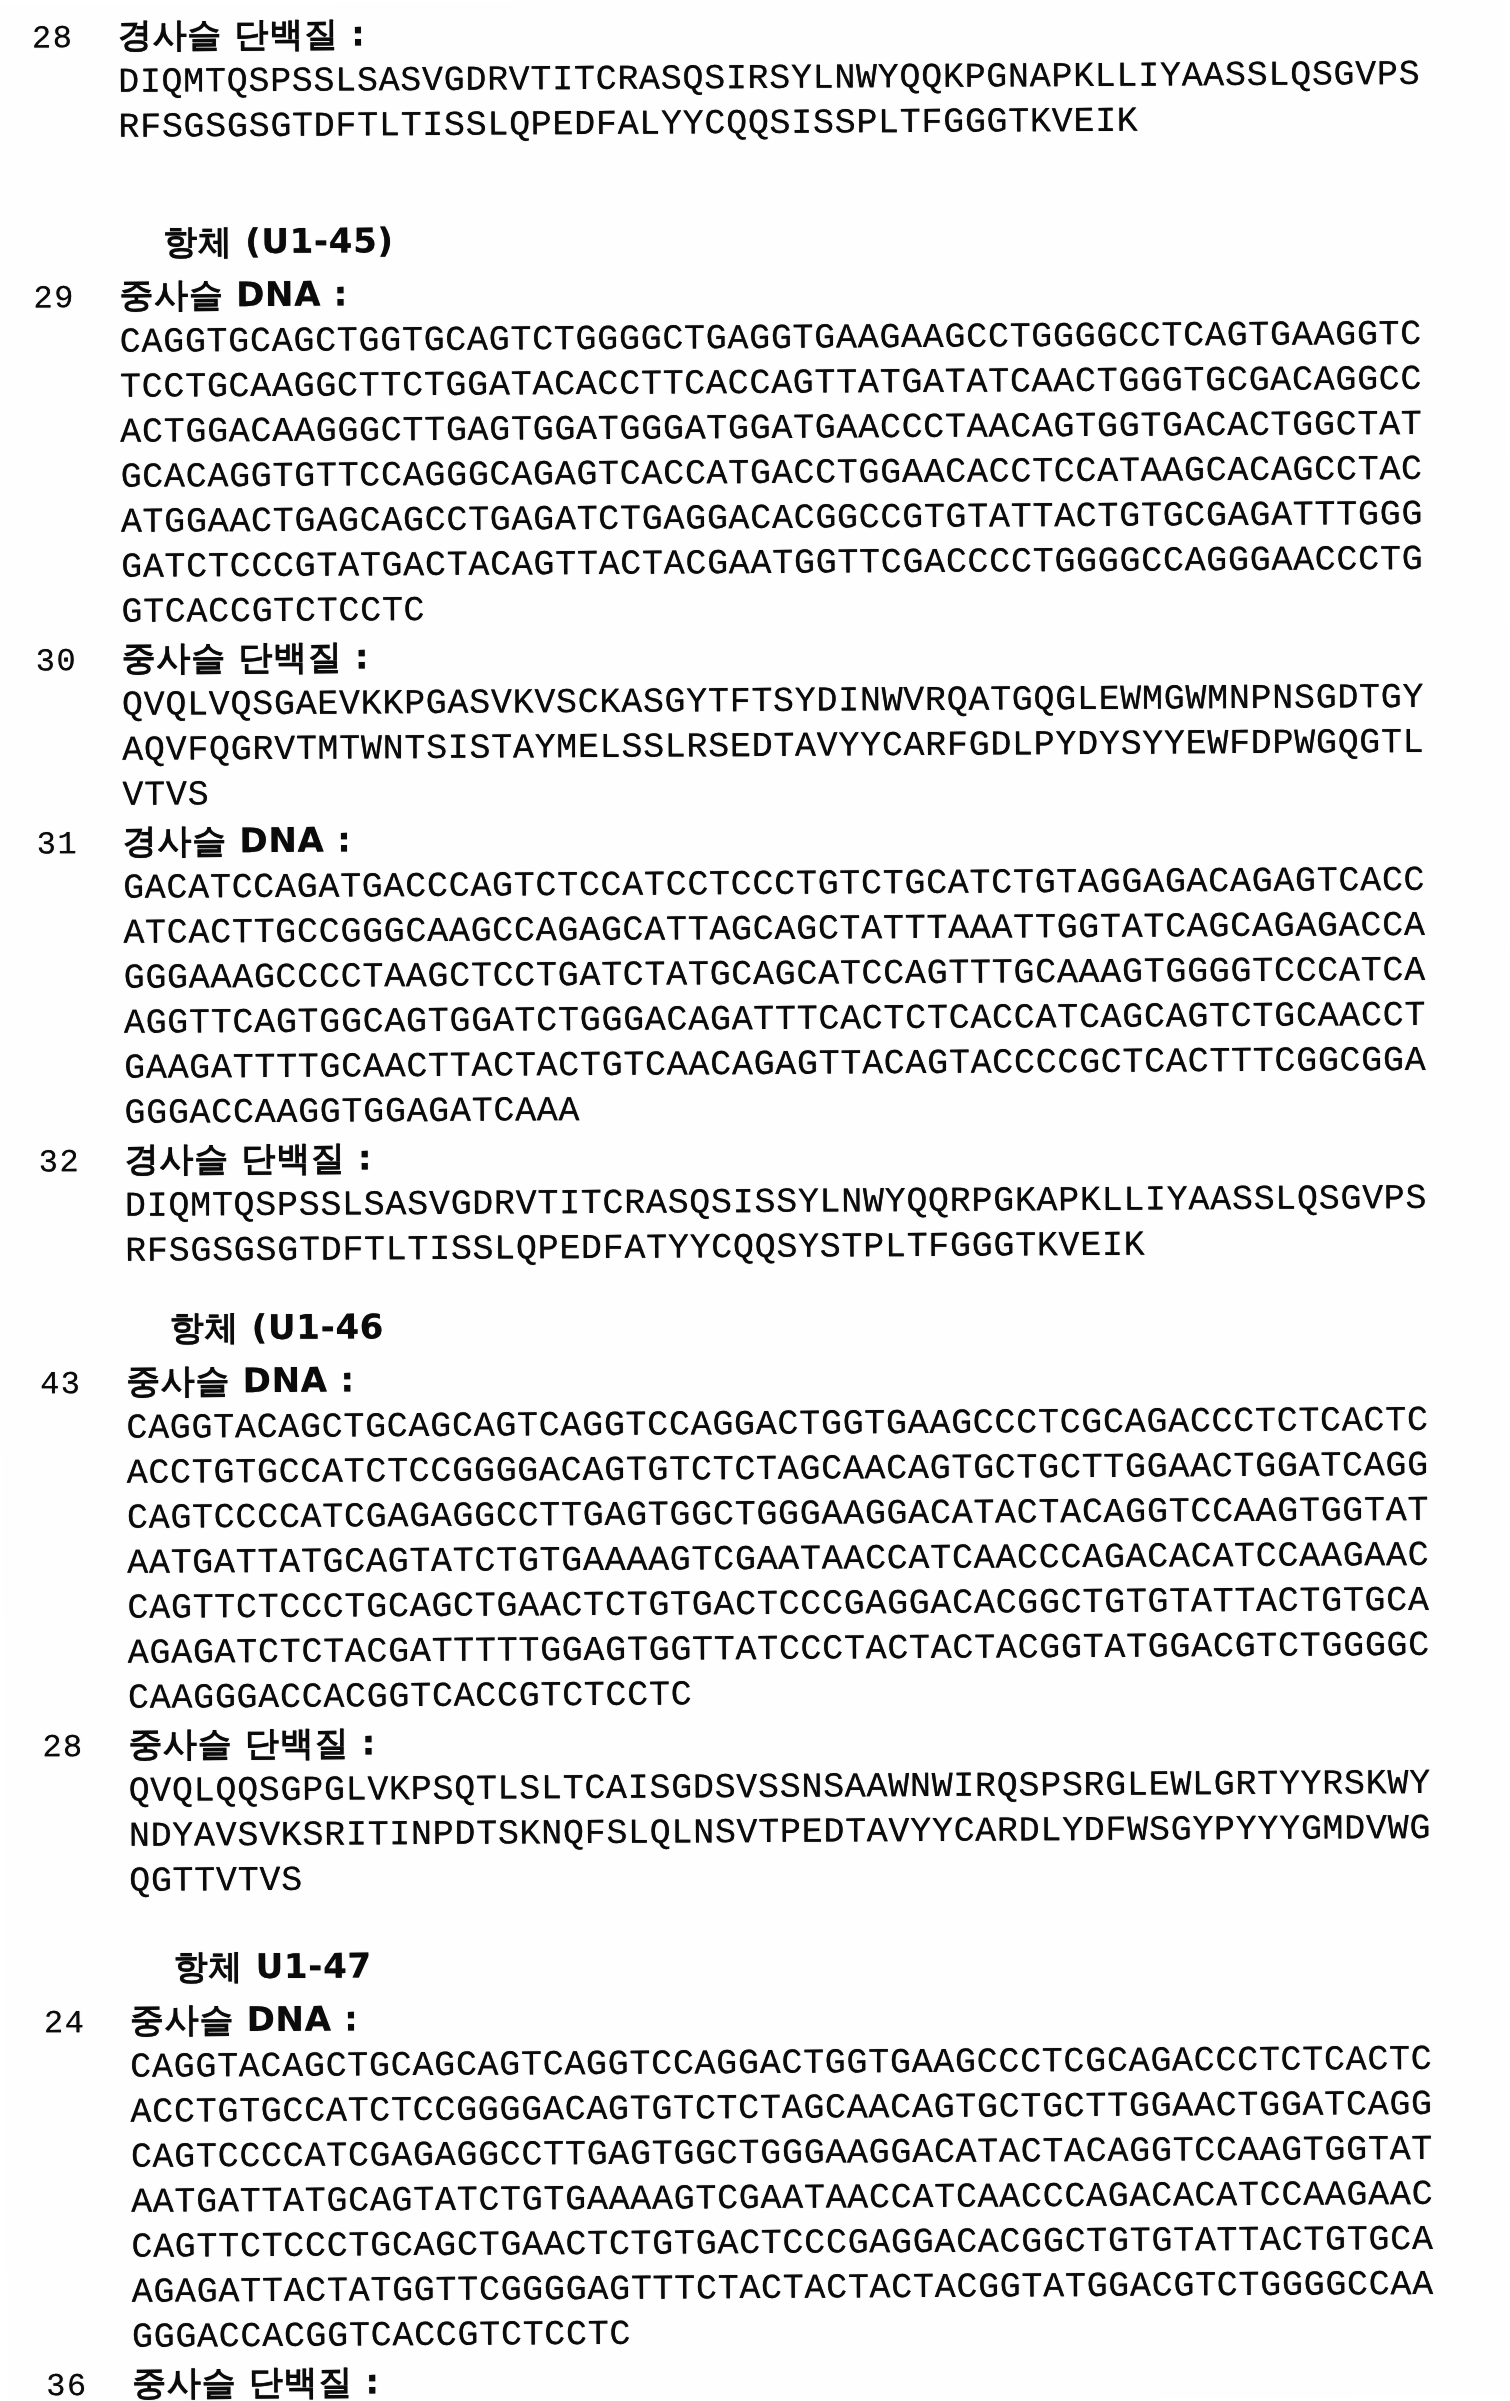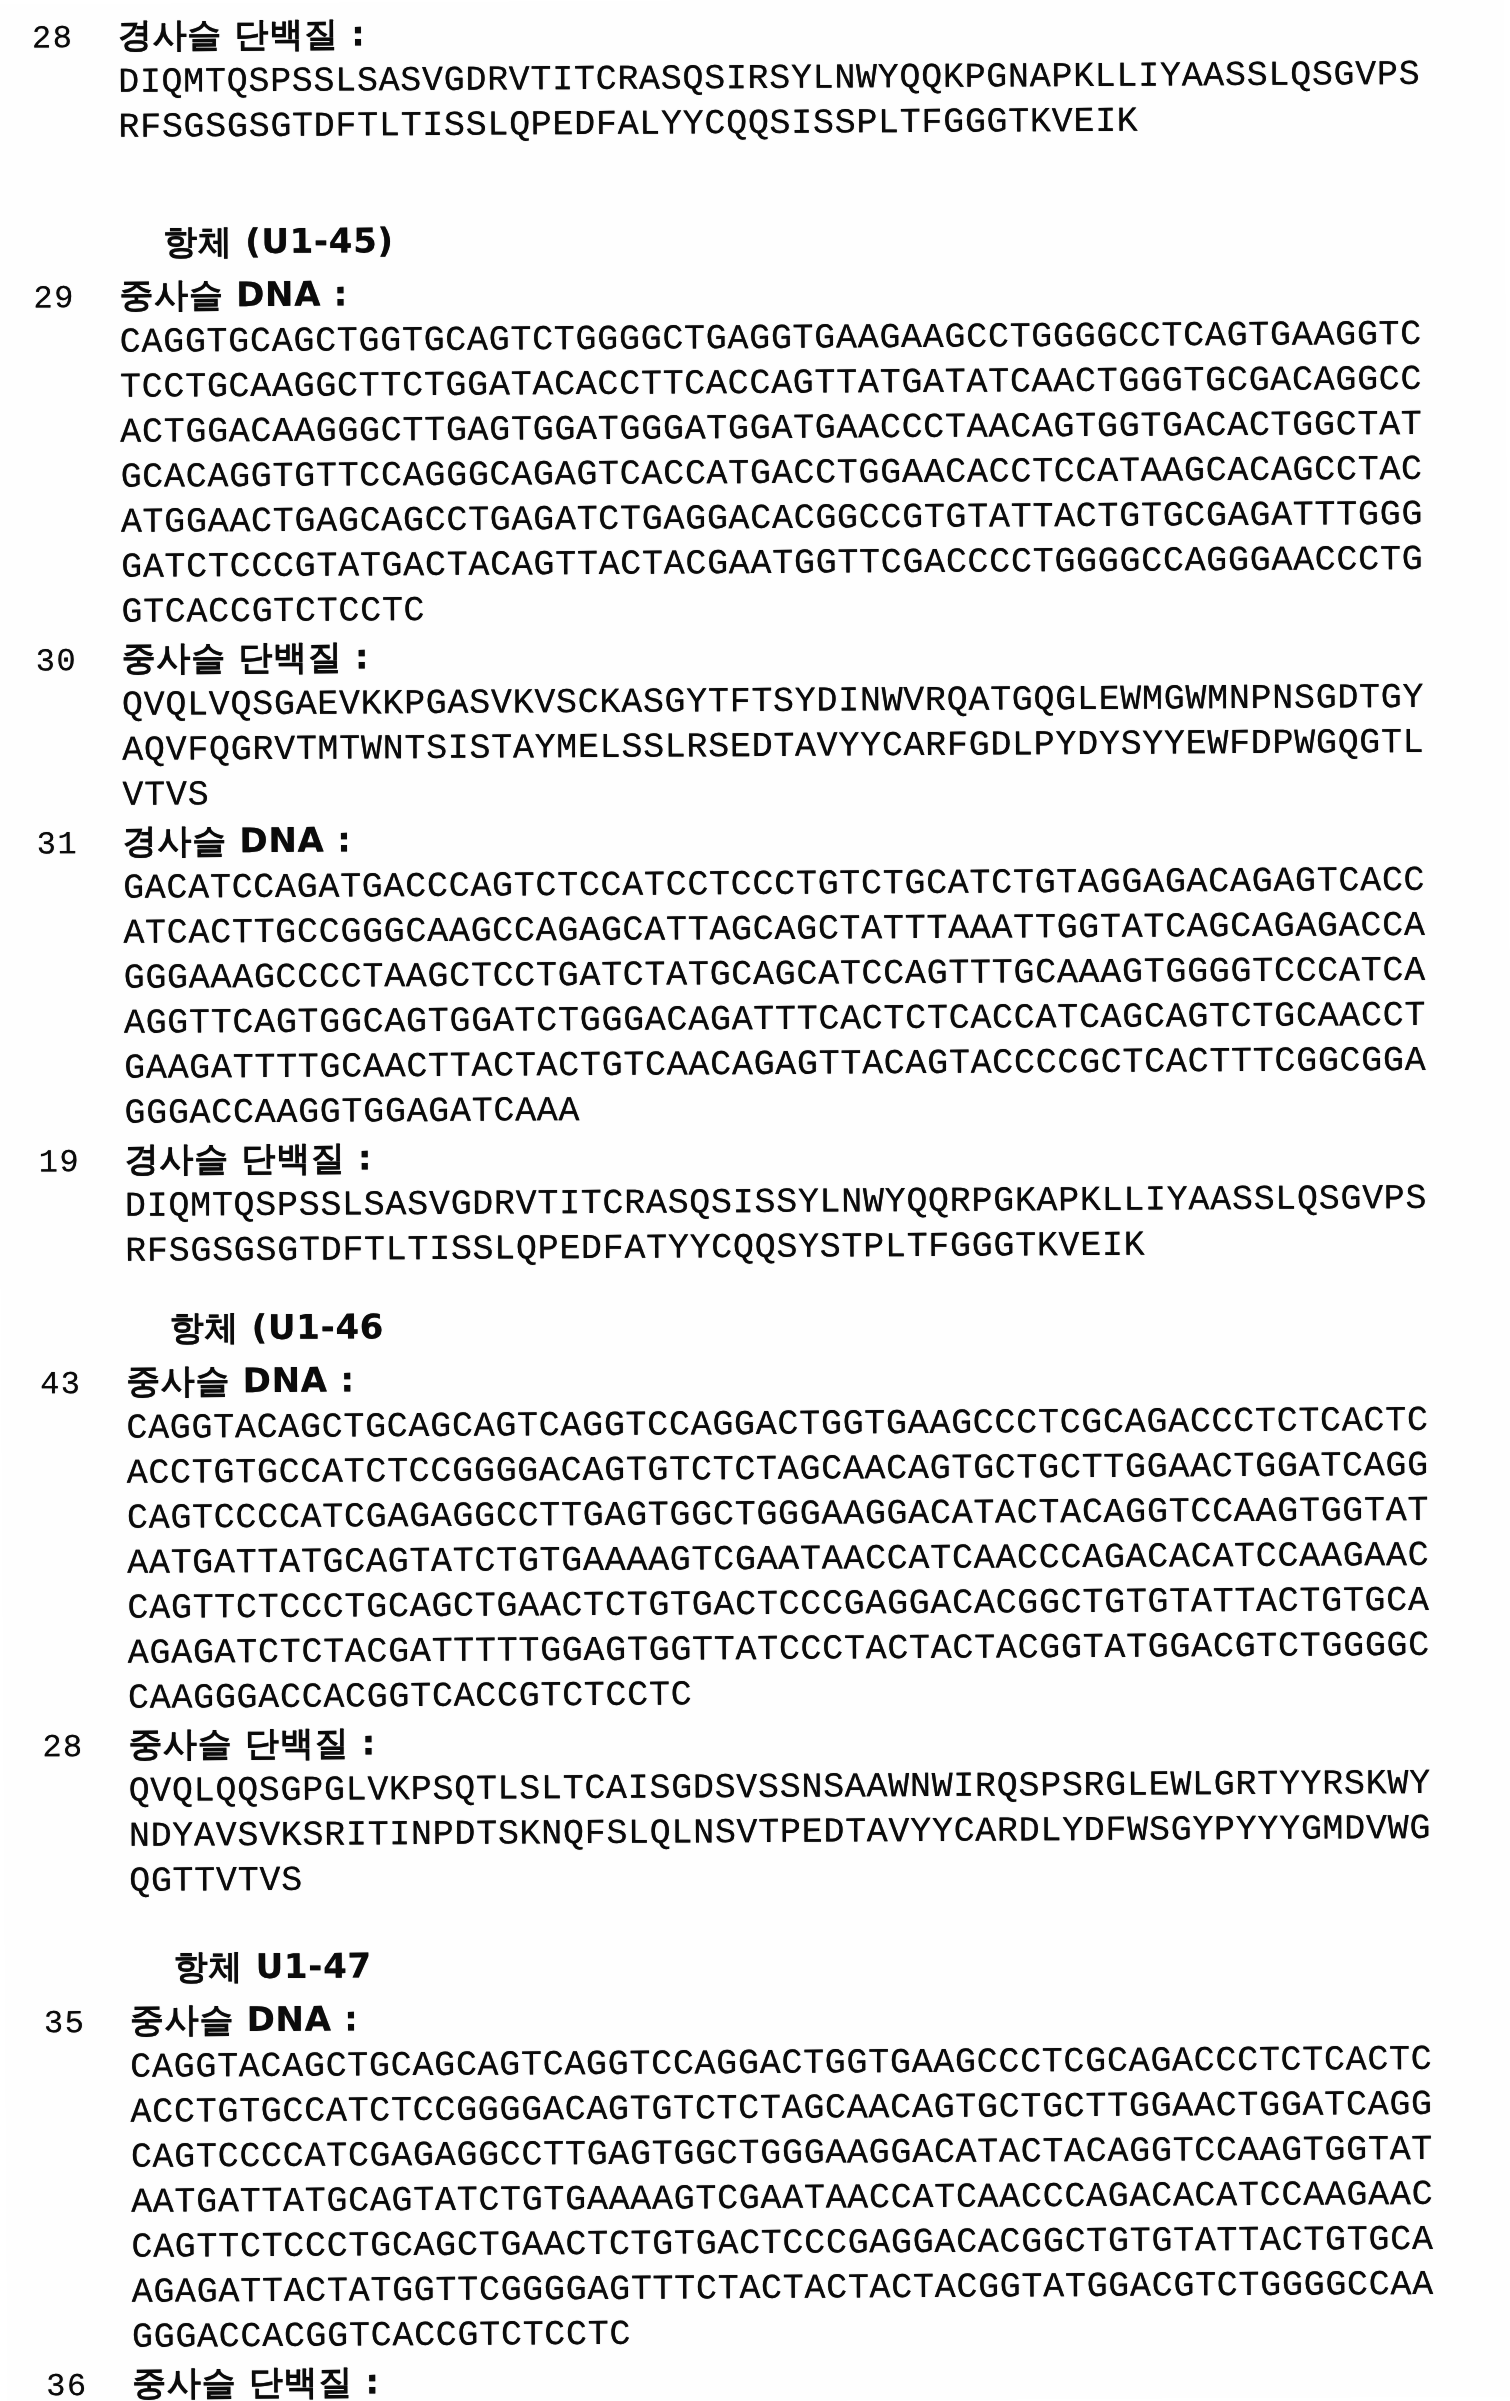--- a/index.html
+++ b/index.html
@@ -97,21 +97,21 @@
       <div class="seq-item">
         <div class="item-header"><span class="num">31</span><span class="label">경사슬 DNA :</span></div>
         <div class="seq">GACATCCAGATGACCCAGTCTCCATCCTCCCTGTCTGCATCTGTAGGAGACAGAGTCACC</div>
         <div class="seq">ATCACTTGCCGGGCAAGCCAGAGCATTAGCAGCTATTTAAATTGGTATCAGCAGAGACCA</div>
         <div class="seq">GGGAAAGCCCCTAAGCTCCTGATCTATGCAGCATCCAGTTTGCAAAGTGGGGTCCCATCA</div>
         <div class="seq">AGGTTCAGTGGCAGTGGATCTGGGACAGATTTCACTCTCACCATCAGCAGTCTGCAACCT</div>
         <div class="seq">GAAGATTTTGCAACTTACTACTGTCAACAGAGTTACAGTACCCCGCTCACTTTCGGCGGA</div>
         <div class="seq">GGGACCAAGGTGGAGATCAAA</div>
       </div>
       <div class="seq-item">
-        <div class="item-header"><span class="num">19</span><span class="label">경사슬 단백질 :</span></div>
+        <div class="item-header"><span class="num">32</span><span class="label">경사슬 단백질 :</span></div>
         <div class="seq">DIQMTQSPSSLSASVGDRVTITCRASQSISSYLNWYQQRPGKAPKLLIYAASSLQSGVPS</div>
         <div class="seq">RFSGSGSGTDFTLTISSLQPEDFATYYCQQSYSTPLTFGGGTKVEIK</div>
       </div>
       <div class="antibody gap-1"><span class="label">항체 (U1-46</span></div>
       <div class="seq-item">
         <div class="item-header"><span class="num">43</span><span class="label">중사슬 DNA :</span></div>
         <div class="seq">CAGGTACAGCTGCAGCAGTCAGGTCCAGGACTGGTGAAGCCCTCGCAGACCCTCTCACTC</div>
         <div class="seq">ACCTGTGCCATCTCCGGGGACAGTGTCTCTAGCAACAGTGCTGCTTGGAACTGGATCAGG</div>
         <div class="seq">CAGTCCCCATCGAGAGGCCTTGAGTGGCTGGGAAGGACATACTACAGGTCCAAGTGGTAT</div>
         <div class="seq">AATGATTATGCAGTATCTGTGAAAAGTCGAATAACCATCAACCCAGACACATCCAAGAAC</div>
@@ -120,21 +120,21 @@
         <div class="seq">CAAGGGACCACGGTCACCGTCTCCTC</div>
       </div>
       <div class="seq-item">
         <div class="item-header"><span class="num">28</span><span class="label">중사슬 단백질 :</span></div>
         <div class="seq">QVQLQQSGPGLVKPSQTLSLTCAISGDSVSSNSAAWNWIRQSPSRGLEWLGRTYYRSKWY</div>
         <div class="seq">NDYAVSVKSRITINPDTSKNQFSLQLNSVTPEDTAVYYCARDLYDFWSGYPYYYGMDVWG</div>
         <div class="seq">QGTTVTVS</div>
       </div>
       <div class="antibody gap-2"><span class="label">항체 U1-47</span></div>
       <div class="seq-item">
-        <div class="item-header"><span class="num">35</span><span class="label">중사슬 DNA :</span></div>
+        <div class="item-header"><span class="num">24</span><span class="label">중사슬 DNA :</span></div>
         <div class="seq">CAGGTACAGCTGCAGCAGTCAGGTCCAGGACTGGTGAAGCCCTCGCAGACCCTCTCACTC</div>
         <div class="seq">ACCTGTGCCATCTCCGGGGACAGTGTCTCTAGCAACAGTGCTGCTTGGAACTGGATCAGG</div>
         <div class="seq">CAGTCCCCATCGAGAGGCCTTGAGTGGCTGGGAAGGACATACTACAGGTCCAAGTGGTAT</div>
         <div class="seq">AATGATTATGCAGTATCTGTGAAAAGTCGAATAACCATCAACCCAGACACATCCAAGAAC</div>
         <div class="seq">CAGTTCTCCCTGCAGCTGAACTCTGTGACTCCCGAGGACACGGCTGTGTATTACTGTGCA</div>
         <div class="seq">AGAGATTACTATGGTTCGGGGAGTTTCTACTACTACTACGGTATGGACGTCTGGGGCCAA</div>
         <div class="seq">GGGACCACGGTCACCGTCTCCTC</div>
       </div>
       <div class="seq-item">
         <div class="item-header"><span class="num">36</span><span class="label">중사슬 단백질 :</span></div>

